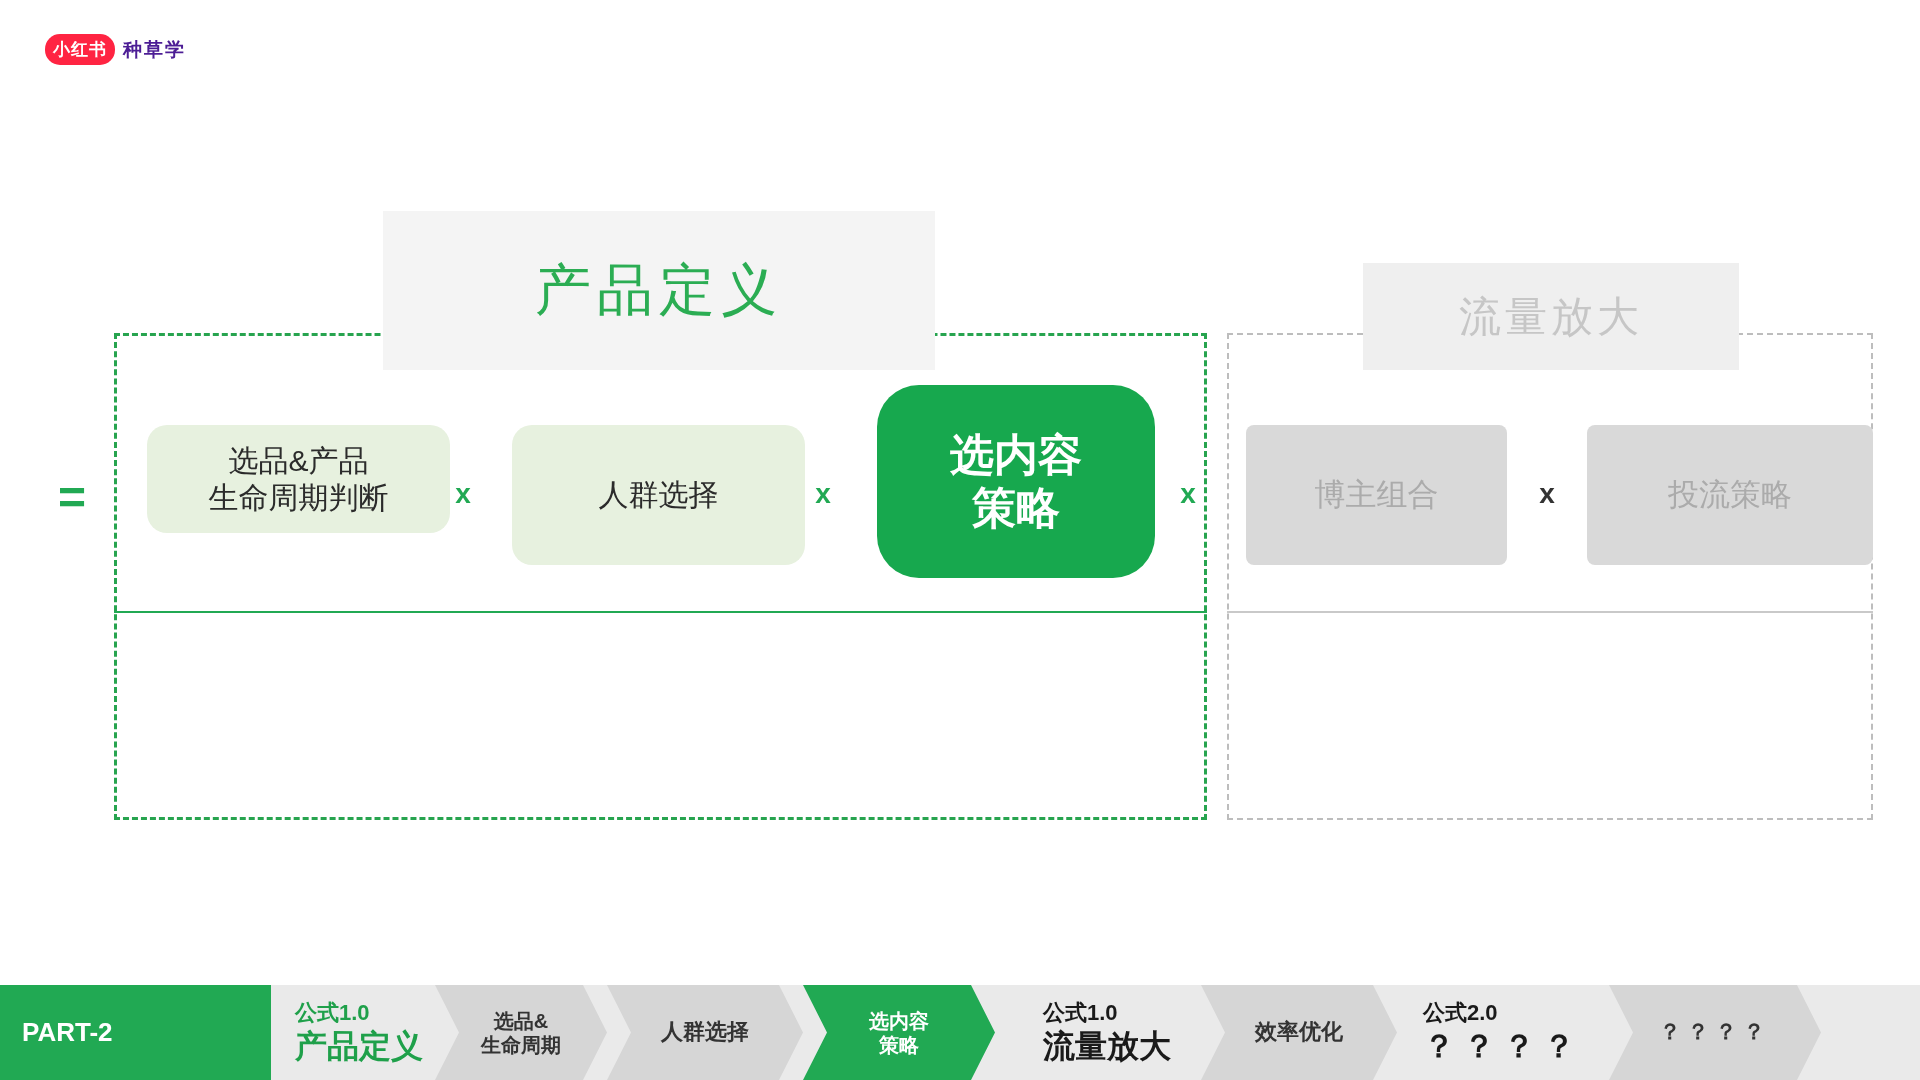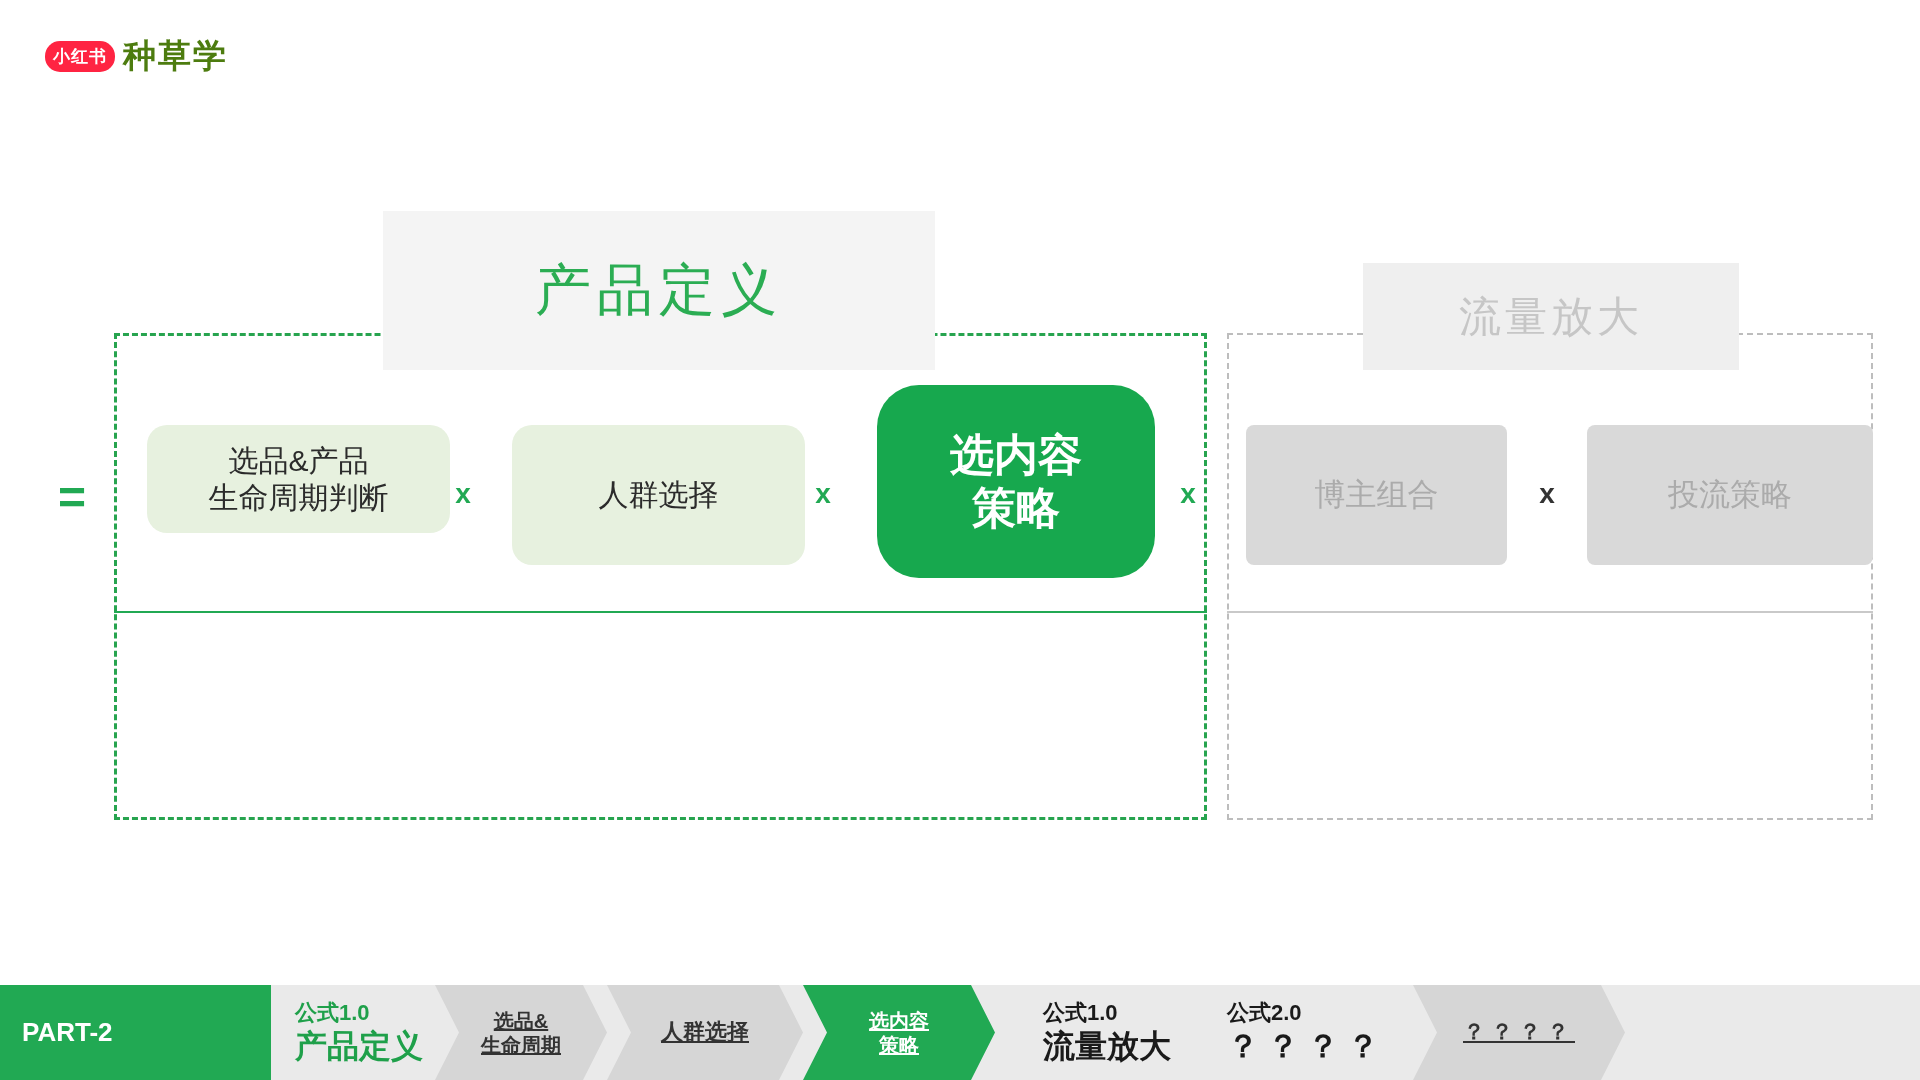--- a/index.html
+++ b/index.html
@@ -9,21 +9,21 @@
     font-family:"Liberation Sans","DejaVu Sans",sans-serif;
     position:relative;
     overflow:hidden;
   }
   
   .logo{position:absolute;left:45px;top:34px;display:flex;align-items:center;}
   .logo-badge{
     background:#FF2442;color:#fff;font-weight:bold;font-size:17px;
     padding:4px 8px;border-radius:15px;letter-spacing:1px;
   }
-  .logo-text{margin-left:8px;font-size:33px;font-weight:bold;color:#4d7c0f;letter-spacing:2px;}
+  .logo-text{margin-left:8px;font-size:19px;font-weight:bold;color:#4c1d95;letter-spacing:2px;}
 
   
   .eq{position:absolute;left:58px;top:470px;font-size:48px;font-weight:bold;color:#21A953;}
 
   
   .green-dashed{
     position:absolute;left:114px;top:333px;width:1093px;height:487px;
     border:3px dashed #27A44F;box-sizing:border-box;background:transparent;
   }
   .gray-dashed{
@@ -93,21 +93,20 @@
   .formula.green-text{color:#1FA04A;margin-left:24px;margin-right:12px;}
   .formula.dark-text{color:#1a1a1a;}
   .f2{margin-left:48px;margin-right:30px;}
   .f3{margin-left:26px;margin-right:26px;text-align:center;}
   .f3 .f-title{letter-spacing:8px;}
   .chev{
     display:flex;align-items:center;justify-content:center;text-align:center;
     white-space:pre-line;font-weight:bold;color:#333;background:#D6D6D6;
     clip-path:polygon(0 0, calc(100% - 24px) 0, 100% 50%, calc(100% - 24px) 100%, 0 100%, 24px 50%);
     line-height:1.2;
-    text-decoration:underline;
   }
   .c1{width:172px;font-size:20px;}
   .c2{width:196px;font-size:22px;}
   .c3{width:192px;font-size:20px;background:#21A953;color:#fff;}
   .c4{width:196px;font-size:22px;}
   .c5{width:212px;font-size:22px;letter-spacing:6px;}
 </style>
 </head>
 <body>
 
@@ -153,20 +152,21 @@
       </div>
       <div class="chev c1">选品&amp;
 生命周期</div>
       <div class="chev c2">人群选择</div>
       <div class="chev c3">选内容
 策略</div>
       <div class="formula dark-text f2">
         <div class="f-tag">公式1.0</div>
         <div class="f-title">流量放大</div>
       </div>
+      <div class="chev c4">效率优化</div>
       <div class="formula dark-text f3">
         <div class="f-tag">公式2.0</div>
         <div class="f-title">？？？？</div>
       </div>
       <div class="chev c5">？？？？</div>
     </div>
   </div>
 
 </div>
 

